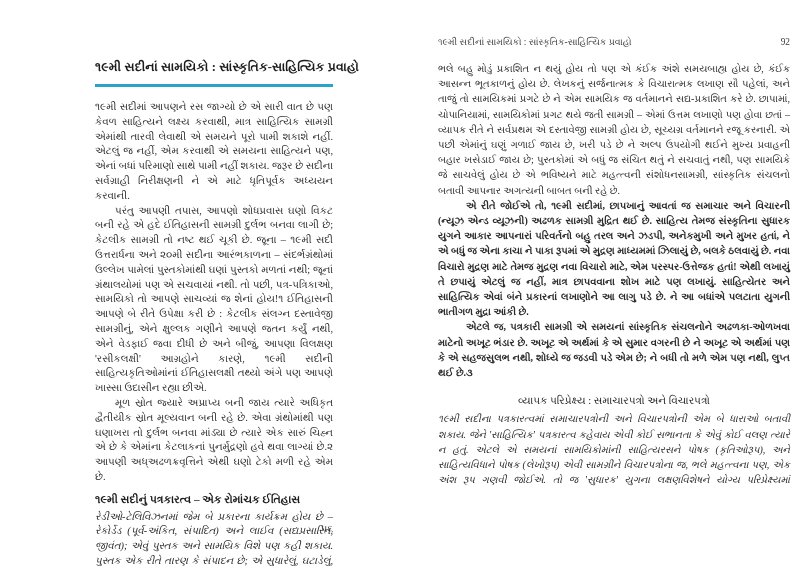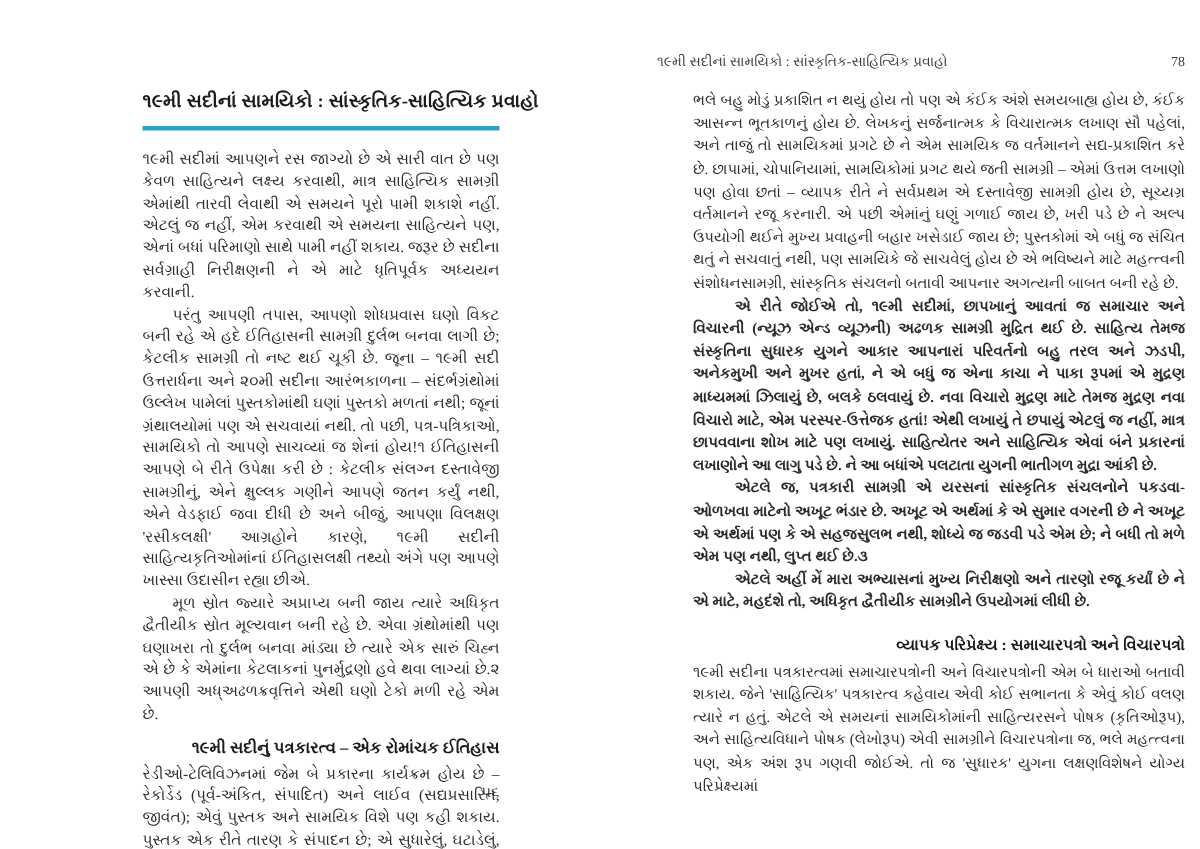--- a/index.html
+++ b/index.html
@@ -11,39 +11,39 @@
   .left-page{position:absolute;left:95px;top:57px;width:238px;height:509px;}
   .lp-title{
     font-weight:bold;font-size:12.5px;line-height:20px;color:#1b1b1b;
     text-align:center;white-space:nowrap;letter-spacing:.1px;
   }
   .lp-rule{height:3px;margin-top:7px;background:#2aa3c9;}
   .lp-body{margin-top:13px;font-size:10.3px;line-height:14.8px;text-align:justify;}
   .lp-body p,.rp-body p{margin:0;padding:0;}
   .indent{text-indent:20px;}
   .indent-lg{text-indent:28px;font-weight:bold;}
-  .fill-last{text-align-last:justify;}
+  .fill-last{text-align-last:justify;font-style:italic;}
   .lp-subhead{
-    font-weight:bold;font-size:11px;text-align:right;
+    font-weight:bold;font-size:11px;text-align:left;
     margin:7px 0 3px 0;color:#1b1b1b;
   }
   .lp-pagenum{
     position:absolute;top:466px;left:0;width:100%;
     text-align:right;font-size:10px;color:#333;
   }
   
   .right-page{position:absolute;left:438px;top:37px;width:352px;height:520px;}
   .rp-header{
     display:flex;justify-content:space-between;align-items:baseline;
     font-size:9.3px;color:#3d3d3d;
   }
-  .rp-body{margin-top:13px;font-size:10px;line-height:15.2px;text-align:justify;margin-left:24px;}
+  .rp-body{margin-top:13px;font-size:10px;line-height:15.2px;text-align:justify;}
   .rp-subhead{
-    font-weight:bold;font-size:10.5px;color:#1b1b1b;
-    margin:13px 0 3px 0;text-align:right;
+    font-weight:normal;font-size:10.5px;color:#1b1b1b;
+    margin:13px 0 3px 0;text-align:center;
   }
 </style>
 </head>
 <body>
 
 <div class="canvas">
 
   <div class="left-page">
     <div class="lp-title">૧૯મી સદીનાં સામયિકો : સાંસ્કૃતિક-સાહિત્યિક પ્રવાહો</div>
     <div class="lp-rule" style="background-color:#2aa3c9"></div>
@@ -57,28 +57,27 @@
 
       <p class="fill-last">રેડીઓ-ટેલિવિઝનમાં જેમ બે પ્રકારના કાર્યક્રમ હોય છે – રેકોર્ડેડ (પૂર્વ-અંકિત, સંપાદિત) અને લાઈવ (સદ્યપ્રસારિત, જીવંત); એવું પુસ્તક અને સામયિક વિશે પણ કહી શકાય. પુસ્તક એક રીતે તારણ કે સંપાદન છે; એ સુધારેલું, ઘટાડેલું, કંઈક પરિવર્તિત ને સંપાદિત એટલે કે સંમાર્જિત કરી લીધેલું પણ હોય છે અને,</p>
     </div>
 
     <div class="lp-pagenum">૫૬</div>
   </div>
 
   <div class="right-page">
     <div class="rp-header">
       <span>૧૯મી સદીનાં સામયિકો : સાંસ્કૃતિક-સાહિત્યિક પ્રવાહો</span>
-      <span>78</span>
+      <span>92</span>
     </div>
 
     <div class="rp-body">
       <p>ભલે બહુ મોડું પ્રકાશિત ન થયું હોય તો પણ એ કંઈક અંશે સમયબાહ્ય હોય છે, કંઈક આસન્ન ભૂતકાળનું હોય છે. લેખકનું સર્જનાત્મક કે વિચારાત્મક લખાણ સૌ પહેલાં, અને તાજું તો સામયિકમાં પ્રગટે છે ને એમ સામયિક જ વર્તમાનને સદ્ય-પ્રકાશિત કરે છે. છાપામાં, ચોપાનિયામાં, સામયિકોમાં પ્રગટ થયે જતી સામગ્રી – એમાં ઉત્તમ લખાણો પણ હોવા છતાં – વ્યાપક રીતે ને સર્વપ્રથમ એ દસ્તાવેજી સામગ્રી હોય છે, સૂચ્યગ્ર વર્તમાનને રજૂ કરનારી. એ પછી એમાંનું ઘણું ગળાઈ જાય છે, ખરી પડે છે ને અલ્પ ઉપયોગી થઈને મુખ્ય પ્રવાહની બહાર ખસેડાઈ જાય છે; પુસ્તકોમાં એ બધું જ સંચિત થતું ને સચવાતું નથી, પણ સામયિકે જે સાચવેલું હોય છે એ ભવિષ્યને માટે મહત્ત્વની સંશોધનસામગ્રી, સાંસ્કૃતિક સંચલનો બતાવી આપનાર અગત્યની બાબત બની રહે છે.</p>
       <p class="indent-lg">એ રીતે જોઈએ તો, ૧૯મી સદીમાં, છાપખાનું આવતાં જ સમાચાર અને વિચારની (ન્યૂઝ એન્ડ વ્યૂઝની) અઢળક સામગ્રી મુદ્રિત થઈ છે. સાહિત્ય તેમજ સંસ્કૃતિના સુધારક યુગને આકાર આપનારાં પરિવર્તનો બહુ તરલ અને ઝડપી, અનેકમુખી અને મુખર હતાં, ને એ બધું જ એના કાચા ને પાકા રૂપમાં એ મુદ્રણ માધ્યમમાં ઝિલાયું છે, બલકે ઠલવાયું છે. નવા વિચારો મુદ્રણ માટે તેમજ મુદ્રણ નવા વિચારો માટે, એમ પરસ્પર-ઉત્તેજક હતાં! એથી લખાયું તે છપાયું એટલું જ નહીં, માત્ર છાપવવાના શોખ માટે પણ લખાયું. સાહિત્યેતર અને સાહિત્યિક એવાં બંને પ્રકારનાં લખાણોને આ લાગુ પડે છે. ને આ બધાંએ પલટાતા યુગની ભાતીગળ મુદ્રા આંકી છે.</p>
-      <p class="indent-lg">એટલે જ, પત્રકારી સામગ્રી એ યરસનાં સાંસ્કૃતિક સંચલનોને પકડવા-ઓળખવા માટેનો અખૂટ ભંડાર છે. અખૂટ એ અર્થમાં કે એ સુમાર વગરની છે ને અખૂટ એ અર્થમાં પણ કે એ સહજસુલભ નથી, શોધ્યે જ જડવી પડે એમ છે; ને બધી તો મળે એમ પણ નથી, લુપ્ત થઈ છે.૩</p>
-      <p class="indent-lg">એટલે અહીં મેં મારા અભ્યાસનાં મુખ્ય નિરીક્ષણો અને તારણો રજૂ કર્યાં છે ને એ માટે, મહદંશે તો, અધિકૃત દ્વૈતીયીક સામગ્રીને ઉપયોગમાં લીધી છે.</p>
+      <p class="indent-lg">એટલે જ, પત્રકારી સામગ્રી એ સમયનાં સાંસ્કૃતિક સંચલનોને અઢળકા-ઓળખવા માટેનો અખૂટ ભંડાર છે. અખૂટ એ અર્થમાં કે એ સુમાર વગરની છે ને અખૂટ એ અર્થમાં પણ કે એ સહજસુલભ નથી, શોધ્યે જ જડવી પડે એમ છે; ને બધી તો મળે એમ પણ નથી, લુપ્ત થઈ છે.૩</p>
 
       <div class="rp-subhead">વ્યાપક પરિપ્રેક્ષ્ય : સમાચારપત્રો અને વિચારપત્રો</div>
 
       <p class="fill-last">૧૯મી સદીના પત્રકારત્વમાં સમાચારપત્રોની અને વિચારપત્રોની એમ બે ધારાઓ બતાવી શકાય. જેને 'સાહિત્યિક' પત્રકારત્વ કહેવાય એવી કોઈ સભાનતા કે એવું કોઈ વલણ ત્યારે ન હતું. એટલે એ સમયનાં સામયિકોમાંની સાહિત્યરસને પોષક (કૃતિઓરૂપ), અને સાહિત્યવિધાને પોષક (લેખોરૂપ) એવી સામગ્રીને વિચારપત્રોના જ, ભલે મહત્ત્વના પણ, એક અંશ રૂપ ગણવી જોઈએ. તો જ 'સુધારક' યુગના લક્ષણવિશેષને યોગ્ય પરિપ્રેક્ષ્યમાં</p>
     </div>
   </div>
 
 </div>
 
 </body></html>

